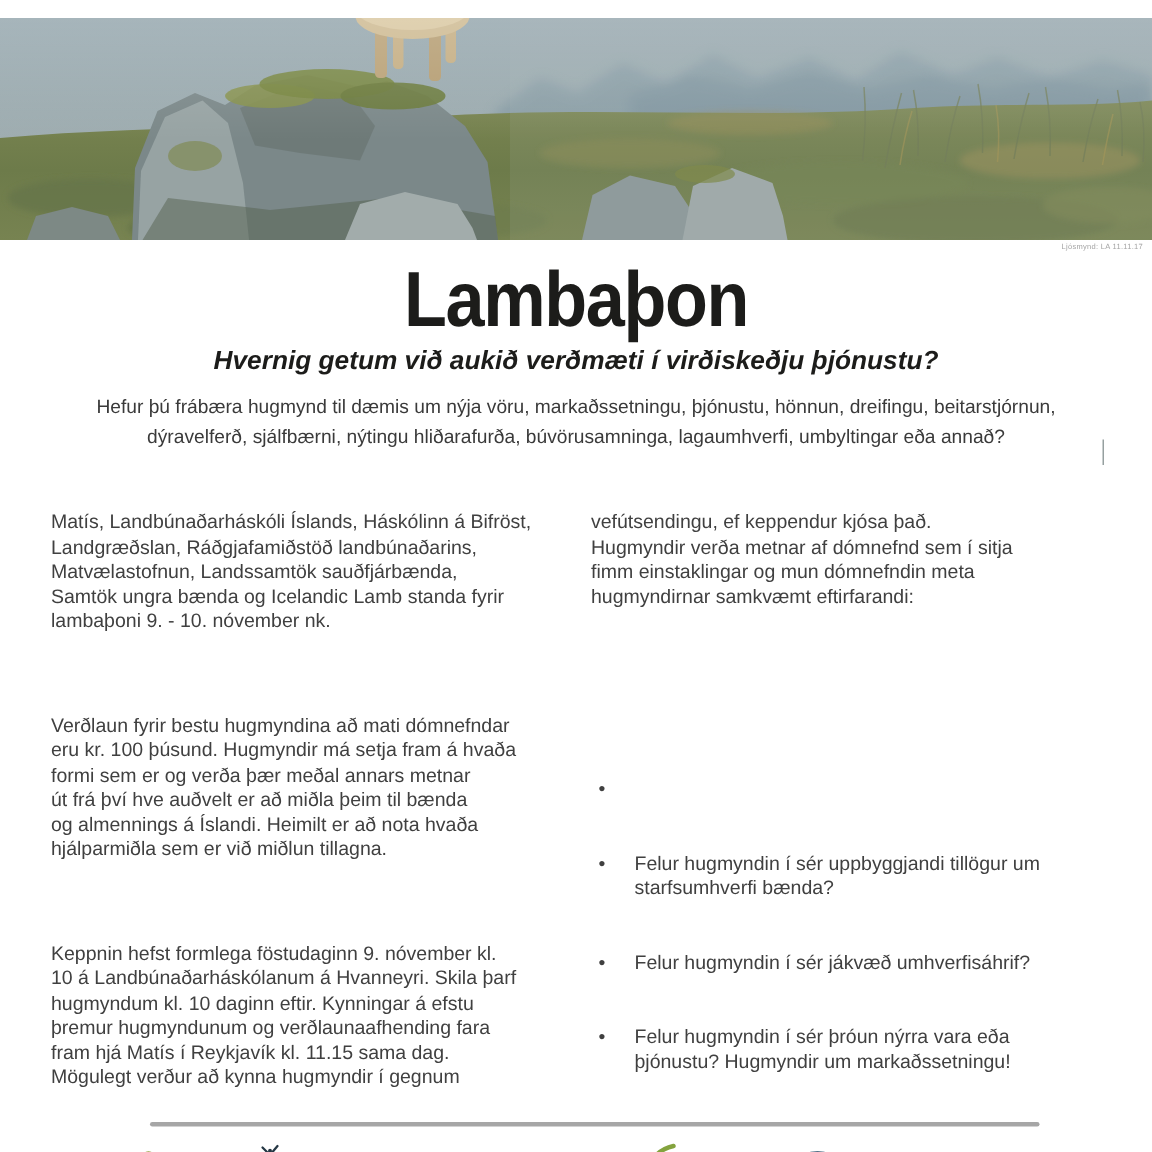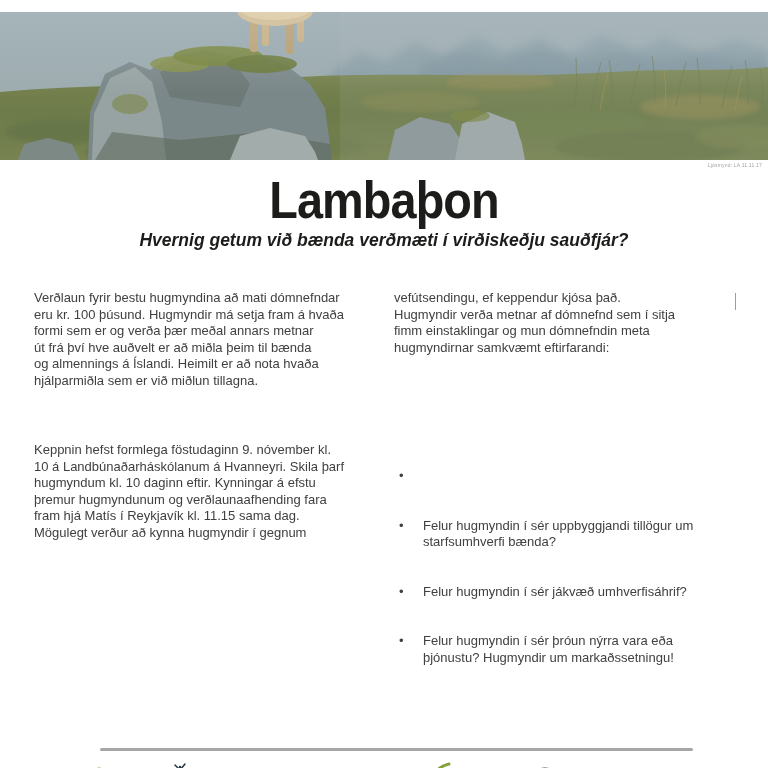--- a/index.html
+++ b/index.html
@@ -143,24 +143,31 @@
 
       <rect width="768" height="148" fill="url(#mist)"></rect>
       <rect x="340" width="428" height="148" fill="#bcc7c9" opacity="0.10"></rect>
     </svg>
   </div>
 
   <div class="credit">Ljósmynd: LA 11.11.17</div>
 
   <div class="content">
     <h1 class="title">Lambaþon</h1>
-    <div class="subtitle">Hvernig getum við bænda verðmæti í virðiskeðju sauðfjár?</div>
+    <div class="subtitle">Hvernig getum við aukið verðmæti í virðiskeðju þjónustu?</div>
+    <p class="intro">Hefur þú frábæra hugmynd til dæmis um nýja vöru, markaðssetningu, þjónustu, hönnun, dreifingu, beitarstjórnun,
+dýravelferð, sjálfbærni, nýtingu hliðarafurða, búvörusamninga, lagaumhverfi, umbyltingar eða annað?</p>
 
     <div class="columns">
       <div class="col col-left">
+        <p>Matís, Landbúnaðarháskóli Íslands, Háskólinn á Bifröst,
+Landgræðslan, Ráðgjafamiðstöð landbúnaðarins,
+Matvælastofnun, Landssamtök sauðfjárbænda,
+Samtök ungra bænda og Icelandic Lamb standa fyrir
+lambaþoni 9. - 10. nóvember nk.</p>
         <p>Verðlaun fyrir bestu hugmyndina að mati dómnefndar
 eru kr. 100 þúsund. Hugmyndir má setja fram á hvaða
 formi sem er og verða þær meðal annars metnar
 út frá því hve auðvelt er að miðla þeim til bænda
 og almennings á Íslandi. Heimilt er að nota hvaða
 hjálparmiðla sem er við miðlun tillagna.</p>
         <p>Keppnin hefst formlega föstudaginn 9. nóvember kl.
 10 á Landbúnaðarháskólanum á Hvanneyri. Skila þarf
 hugmyndum kl. 10 daginn eftir. Kynningar á efstu
 þremur hugmyndunum og verðlaunaafhending fara

